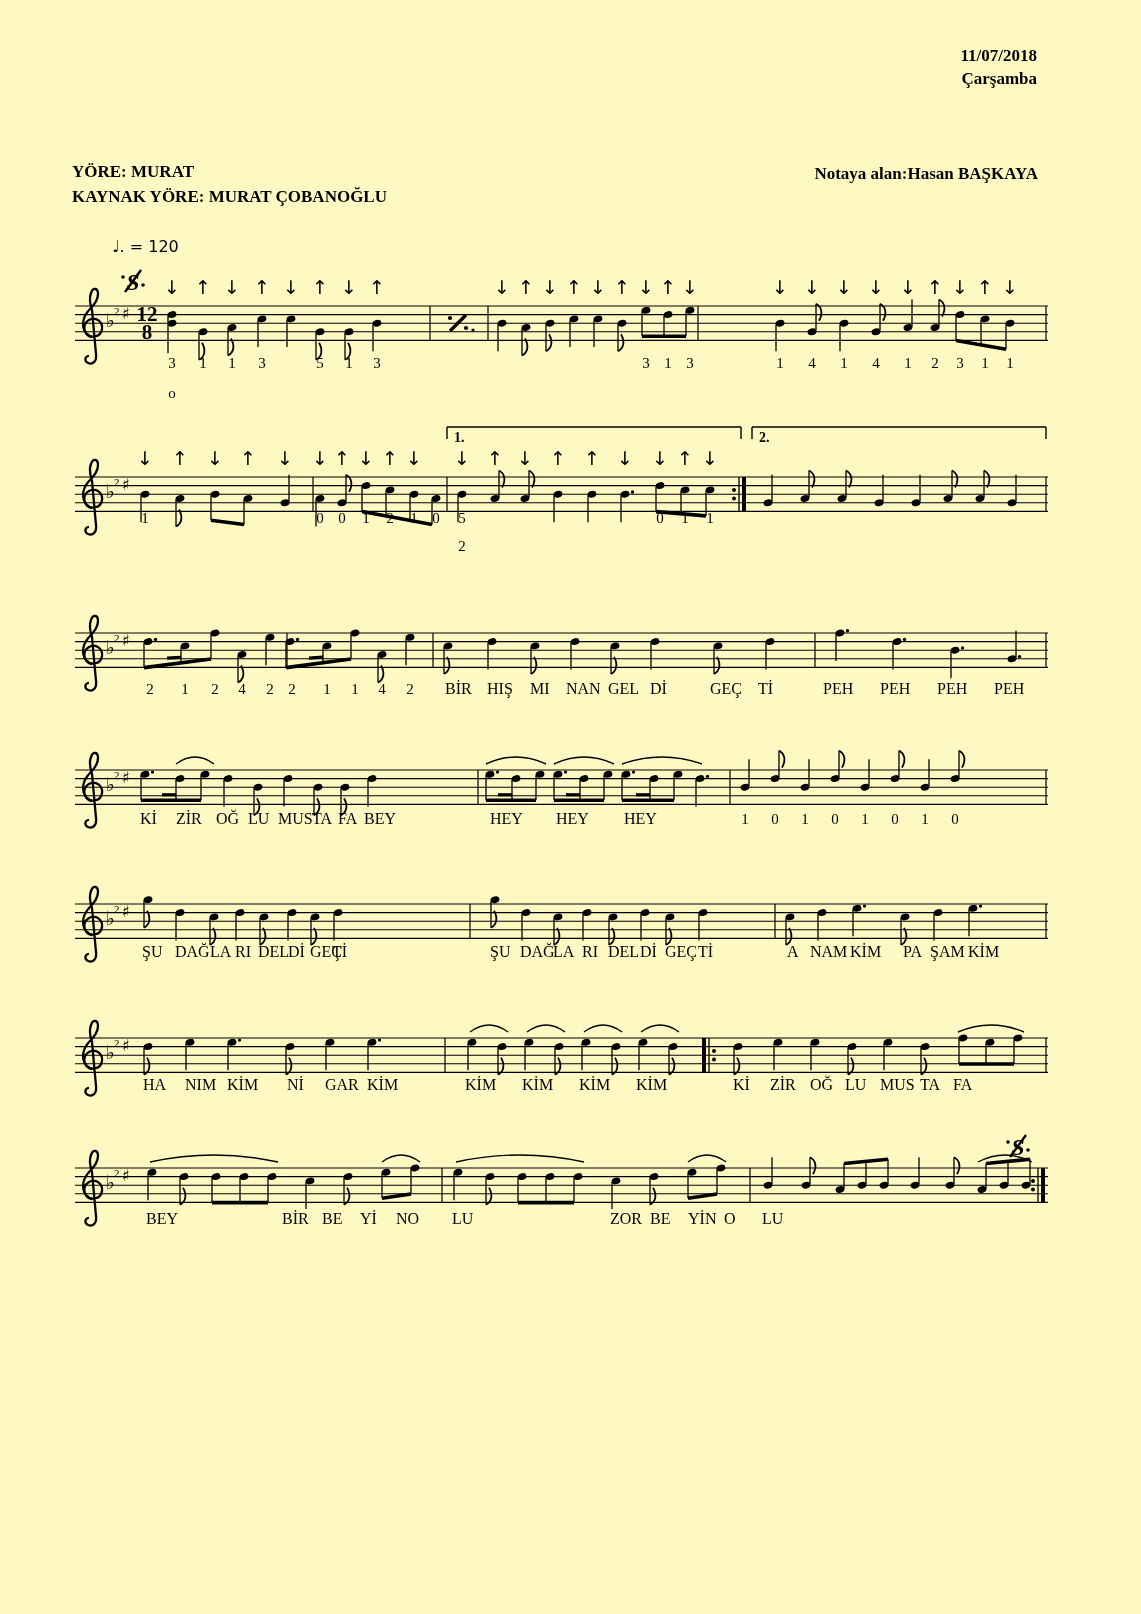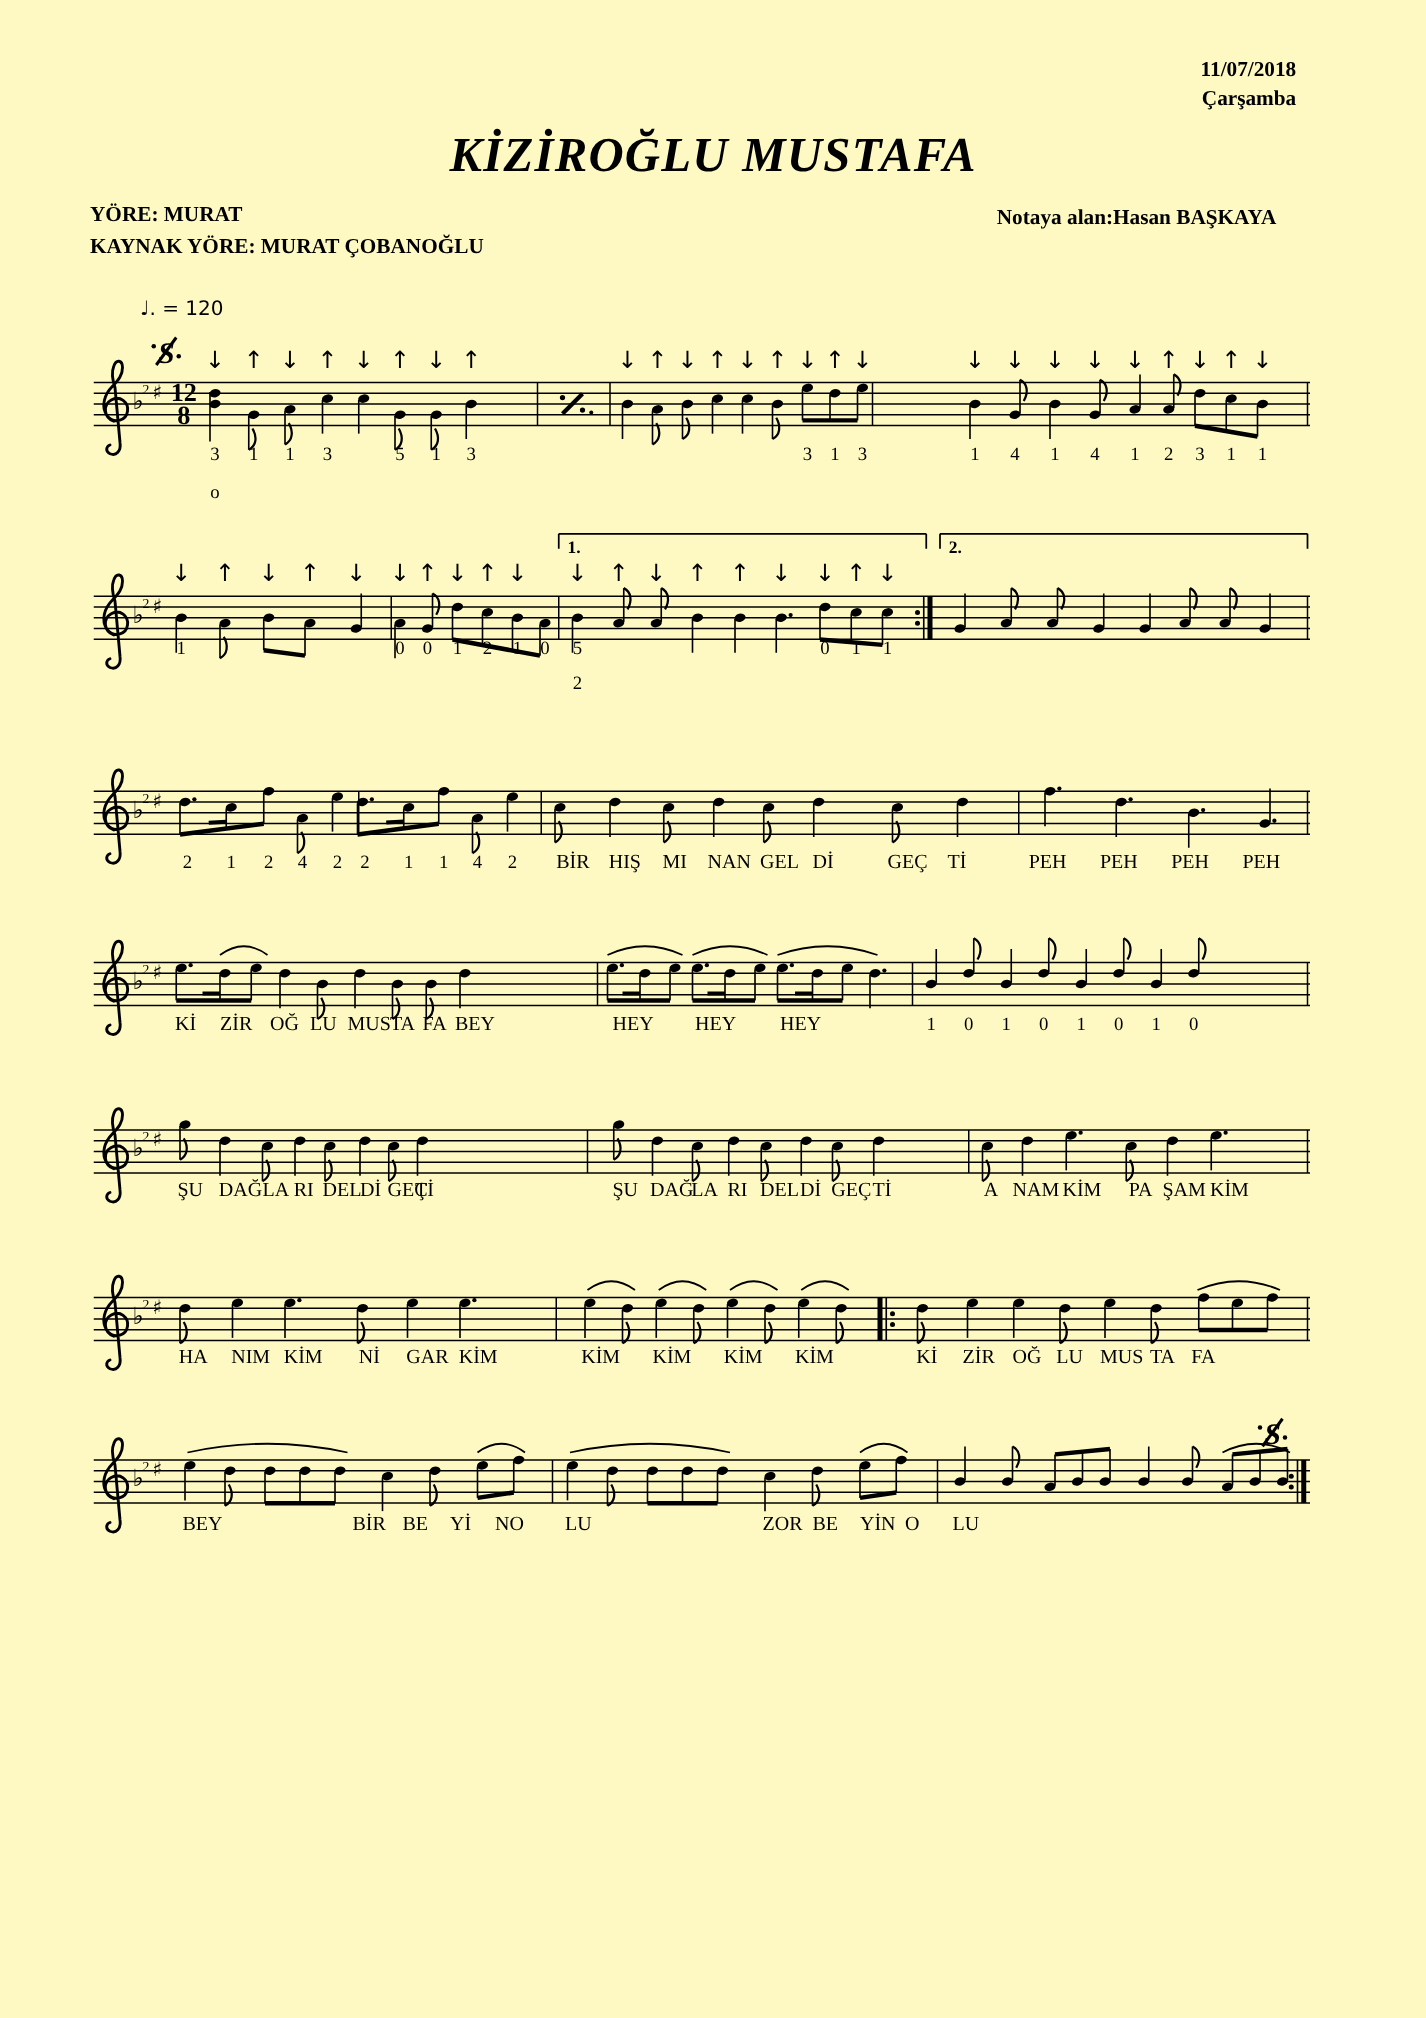--- a/index.html
+++ b/index.html
@@ -4,32 +4,31 @@
 <style>
   html,body{margin:0;padding:0;background:#e8e8e8;}
   .page{position:relative;width:1141px;height:1614px;background:#fef9c3;
         font-family:"Liberation Serif",serif;color:#000;overflow:hidden;margin:0 auto;}
   .hdr{position:absolute;font-weight:bold;font-size:17px;white-space:nowrap;}
   #date-block{right:104px;top:44px;text-align:right;line-height:23px;}
   #title{left:0;right:0;top:102px;text-align:center;font-size:39px;font-style:italic;
          letter-spacing:1px;font-weight:bold;}
   #region{left:72px;top:162px;}
   #source{left:72px;top:187px;}
-  #credit{right:120px;top:164px;}
+  #credit{right:103px;top:164px;}
   svg#score{position:absolute;left:0;top:0;}
 </style>
 </head>
 <body>
 
 <div class="page">
   <div class="hdr" id="date-block">
     <div>11/07/2018</div>
     <div>Çarşamba</div>
   </div>
-  <div class="hdr" id="title">KİZİROĞLU MUSTAFA</div>
   <div class="hdr" id="region">YÖRE: MURAT</div>
   <div class="hdr" id="source">KAYNAK YÖRE: MURAT ÇOBANOĞLU</div>
   <div class="hdr" id="credit">Notaya alan:Hasan BAŞKAYA</div>
   <svg id="score" width="1141" height="1614" viewBox="0 0 1141 1614">
       <g>
         <line x1="75" y1="306" x2="1048" y2="306" stroke="#000000" stroke-width="1.1"></line>
         <line x1="75" y1="314.6" x2="1048" y2="314.6" stroke="#000000" stroke-width="1.1"></line>
         <line x1="75" y1="323.2" x2="1048" y2="323.2" stroke="#000000" stroke-width="1.1"></line>
         <line x1="75" y1="331.8" x2="1048" y2="331.8" stroke="#000000" stroke-width="1.1"></line>
         <line x1="75" y1="340.4" x2="1048" y2="340.4" stroke="#000000" stroke-width="1.1"></line>

